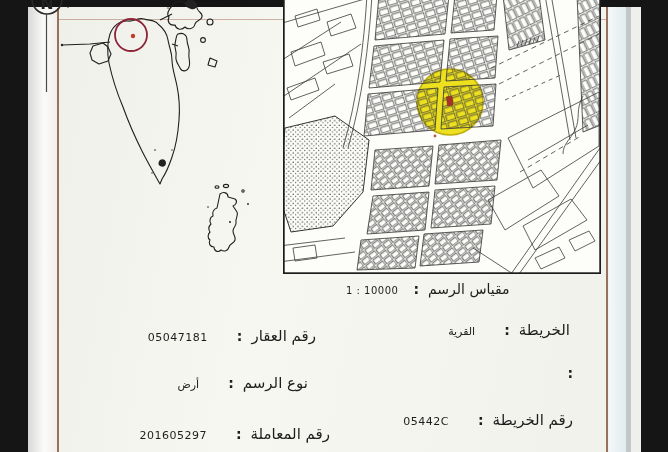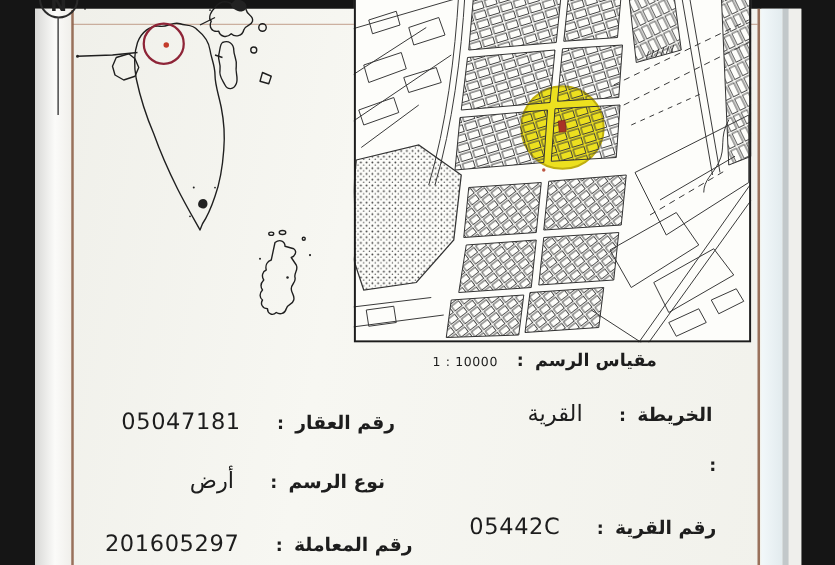--- a/index.html
+++ b/index.html
@@ -42,23 +42,23 @@
   }
   .north-svg{position:absolute;left:26px;top:0;}
   .bahrain-svg{position:absolute;left:60px;top:0;}
   .cadastral-svg{position:absolute;left:283px;top:0;}
   svg text{font-family:"DejaVu Sans",sans-serif;}
   
   .frow{
     position:absolute;display:flex;direction:rtl;align-items:baseline;
     gap:9px;color:#1d1d1d;white-space:nowrap;
   }
-  .flabel{font-weight:700;font-size:15px;}
+  .flabel{font-weight:400;font-size:15px;}
   .fcolon{font-weight:700;font-size:14px;}
-  .fvalue{font-size:18px;margin-right:20px;letter-spacing:.5px;}
+  .fvalue{font-size:11px;margin-right:20px;letter-spacing:.5px;}
   .scale-row .flabel{font-size:14px;}
   .scale-row .fvalue{margin-right:6px;font-size:10px;}
 </style>
 </head>
 <body>
 
 <div class="screen">
 
   <div class="page"></div>
   <div class="edge-left"></div>
@@ -204,21 +204,21 @@
 
   <div class="frow" style="top:321px;right:98px;">
     <span class="flabel">الخريطة</span>
     <span class="fcolon">:</span>
     <span class="fvalue">القرية</span>
   </div>
   <div class="frow" style="top:365px;right:95px;">
     <span class="fcolon">:</span>
   </div>
   <div class="frow" style="top:411px;right:95px;">
-    <span class="flabel">رقم القرية</span>
+    <span class="flabel">رقم الخريطة</span>
     <span class="fcolon">:</span>
     <span class="fvalue">05442C</span>
   </div>
 
   <div class="frow" style="top:327px;right:352px;">
     <span class="flabel">رقم العقار</span>
     <span class="fcolon">:</span>
     <span class="fvalue">05047181</span>
   </div>
   <div class="frow" style="top:374px;right:360px;">

